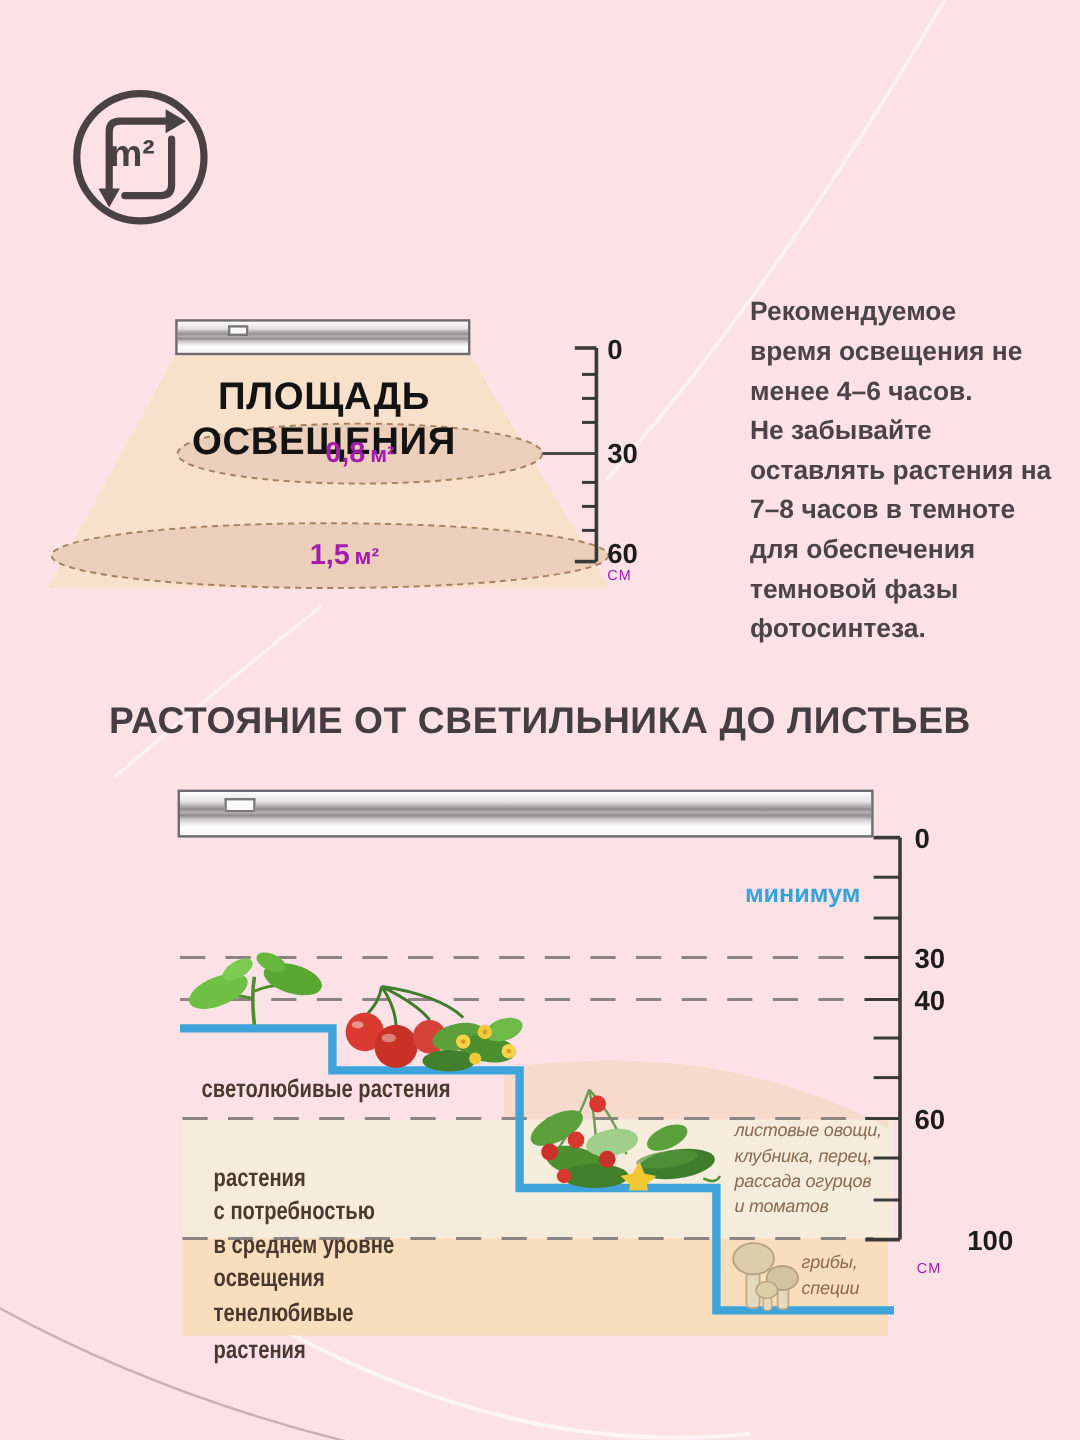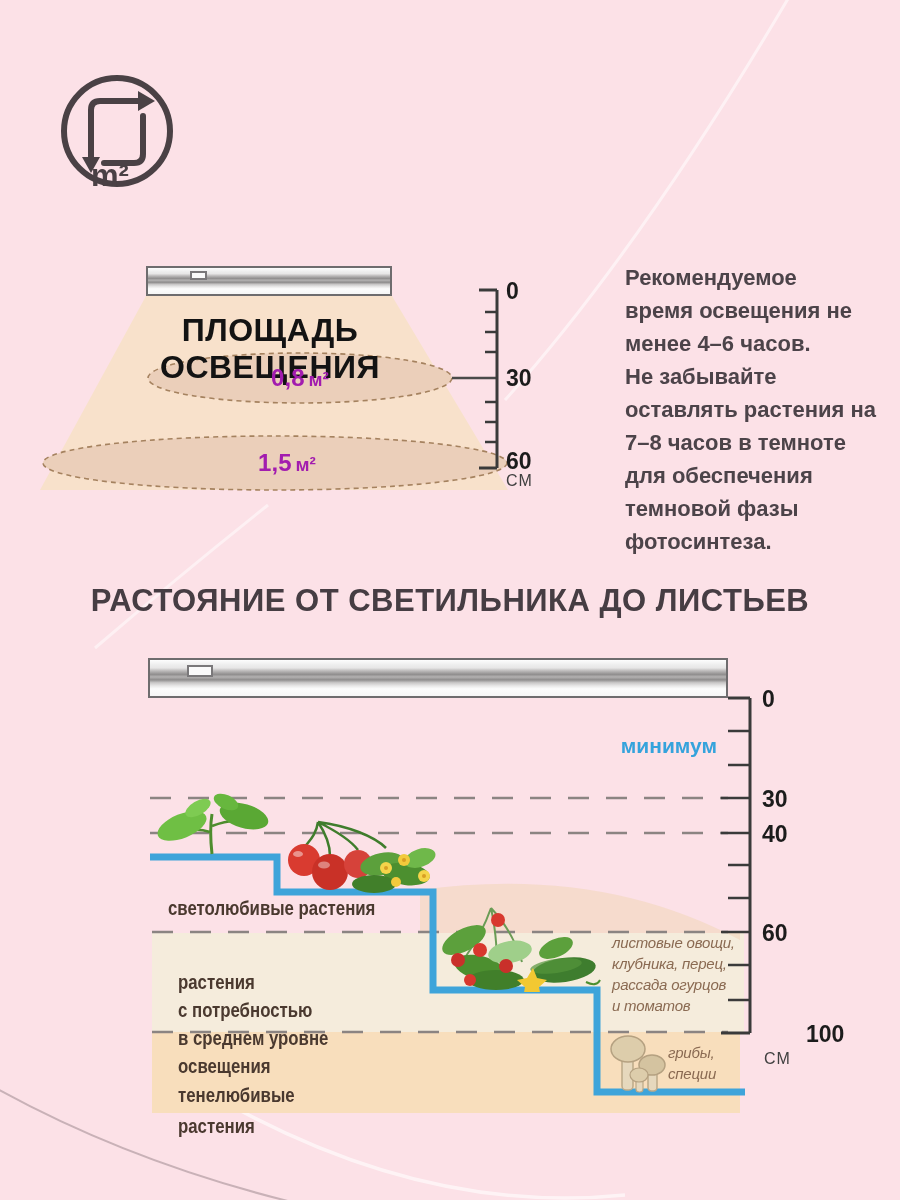--- a/index.html
+++ b/index.html
@@ -15,21 +15,21 @@
   
   .h1{font-size:34px;font-weight:bold;line-height:39px;letter-spacing:1px;color:#4c4347;}
   .h2{font-size:31px;font-weight:bold;letter-spacing:.5px;color:#463d43;text-align:center;}
   
   .note{font-size:22px;font-weight:bold;line-height:33px;color:#4c4349;}
   
   .cone-label{font-size:32px;font-weight:bold;color:#131313;text-align:center;letter-spacing:.5px;}
   .area-label{font-size:24px;font-weight:bold;color:#a21caf;text-align:center;}
   .area-label .unit{font-size:19px;margin-left:4px;}
   .ruler-num{font-size:23px;font-weight:bold;color:#1c1c1c;}
-  .ruler-unit{font-size:16px;color:#404040;letter-spacing:1px;}
+  .ruler-unit{font-size:12px;color:#a21caf;letter-spacing:1px;}
   
   .min-label{font-size:21px;font-weight:bold;color:#35a3dc;text-align:right;}
   .group-label{font-size:21px;font-weight:bold;color:#4a392f;line-height:28px;}
   .plant-note{font-size:15px;font-style:italic;color:#8a6a52;line-height:21px;letter-spacing:-.2px;}
   .band{position:absolute;}
   
   .lamp{
     position:absolute;box-sizing:border-box;border:2px solid #6e6c6e;
     background:linear-gradient(to bottom,
       #fdfdfd 0%,#ededed 14%,#e7e6e6 22%,#bdbbbb 30%,#908e8e 40%,
@@ -53,21 +53,21 @@
   </svg>
 
   <div class="abs" style="left:58px;top:70px;width:118px;height:122px;">
     <svg width="118" height="122" viewBox="0 0 118 122" fill="none">
       <circle cx="59" cy="61" r="53" stroke="#4a4145" stroke-width="6"></circle>
       <path d="M 33,88 V 40 Q 33,31 42,31 H 80" stroke="#4a4145" stroke-width="6" stroke-linecap="round"></path>
       <polygon points="80,21 97,31 80,41" fill="#4a4145"></polygon>
       <polygon points="24,87 42,87 33,103" fill="#4a4145"></polygon>
       <path d="M 85,46 V 84 Q 85,93 76,93 H 46" stroke="#4a4145" stroke-width="6" stroke-linecap="round"></path>
     </svg>
-    <div class="abs" style="left:20px;top:40px;width:64px;text-align:center;font-size:31px;font-weight:bold;color:#4a4145;margin-top:48px;">m²</div>
+    <div class="abs" style="left:20px;top:40px;width:64px;text-align:center;font-size:31px;font-weight:bold;color:#4a4145;">m²</div>
   </div>
 
 
   <svg class="abs" style="left:30px;top:255px;" width="540" height="250" viewBox="0 0 540 250" fill="none">
 
     <polygon points="116,41 362,41 478,235 10,235" fill="#f8e1cb"></polygon>
 
     <ellipse cx="270" cy="123" rx="152" ry="25" fill="#ebcfba" stroke="#a5825f" stroke-width="1.6" stroke-dasharray="5 4"></ellipse>
     <ellipse cx="245" cy="208" rx="232" ry="27" fill="#ebcfba" stroke="#a5825f" stroke-width="1.6" stroke-dasharray="5 4"></ellipse>
 
@@ -97,21 +97,21 @@
   </div>
   <div class="abs area-label" style="left:137px;top:449px;width:300px;">
     <span>1,5</span><span class="unit">м²</span>
   </div>
 
   <div class="abs ruler-num" style="left:506px;top:278px;">0</div>
   <div class="abs ruler-num" style="left:506px;top:365px;">30</div>
   <div class="abs ruler-num" style="left:506px;top:448px;">60</div>
   <div class="abs ruler-unit" style="left:506px;top:472px;">СМ</div>
 
-  <div class="abs note pre" style="left:625px;top:243px;width:270px;margin-top:18px;">Рекомендуемое
+  <div class="abs note pre" style="left:625px;top:243px;width:270px;">Рекомендуемое
 время освещения не
 менее 4–6 часов.
 Не забывайте
 оставлять растения на
 7–8 часов в темноте
 для обеспечения
 темновой фазы
 фотосинтеза.</div>
 
   <div class="abs h2" style="left:45px;top:583px;width:810px;">РАСТОЯНИЕ ОТ СВЕТИЛЬНИКА ДО ЛИСТЬЕВ</div>

